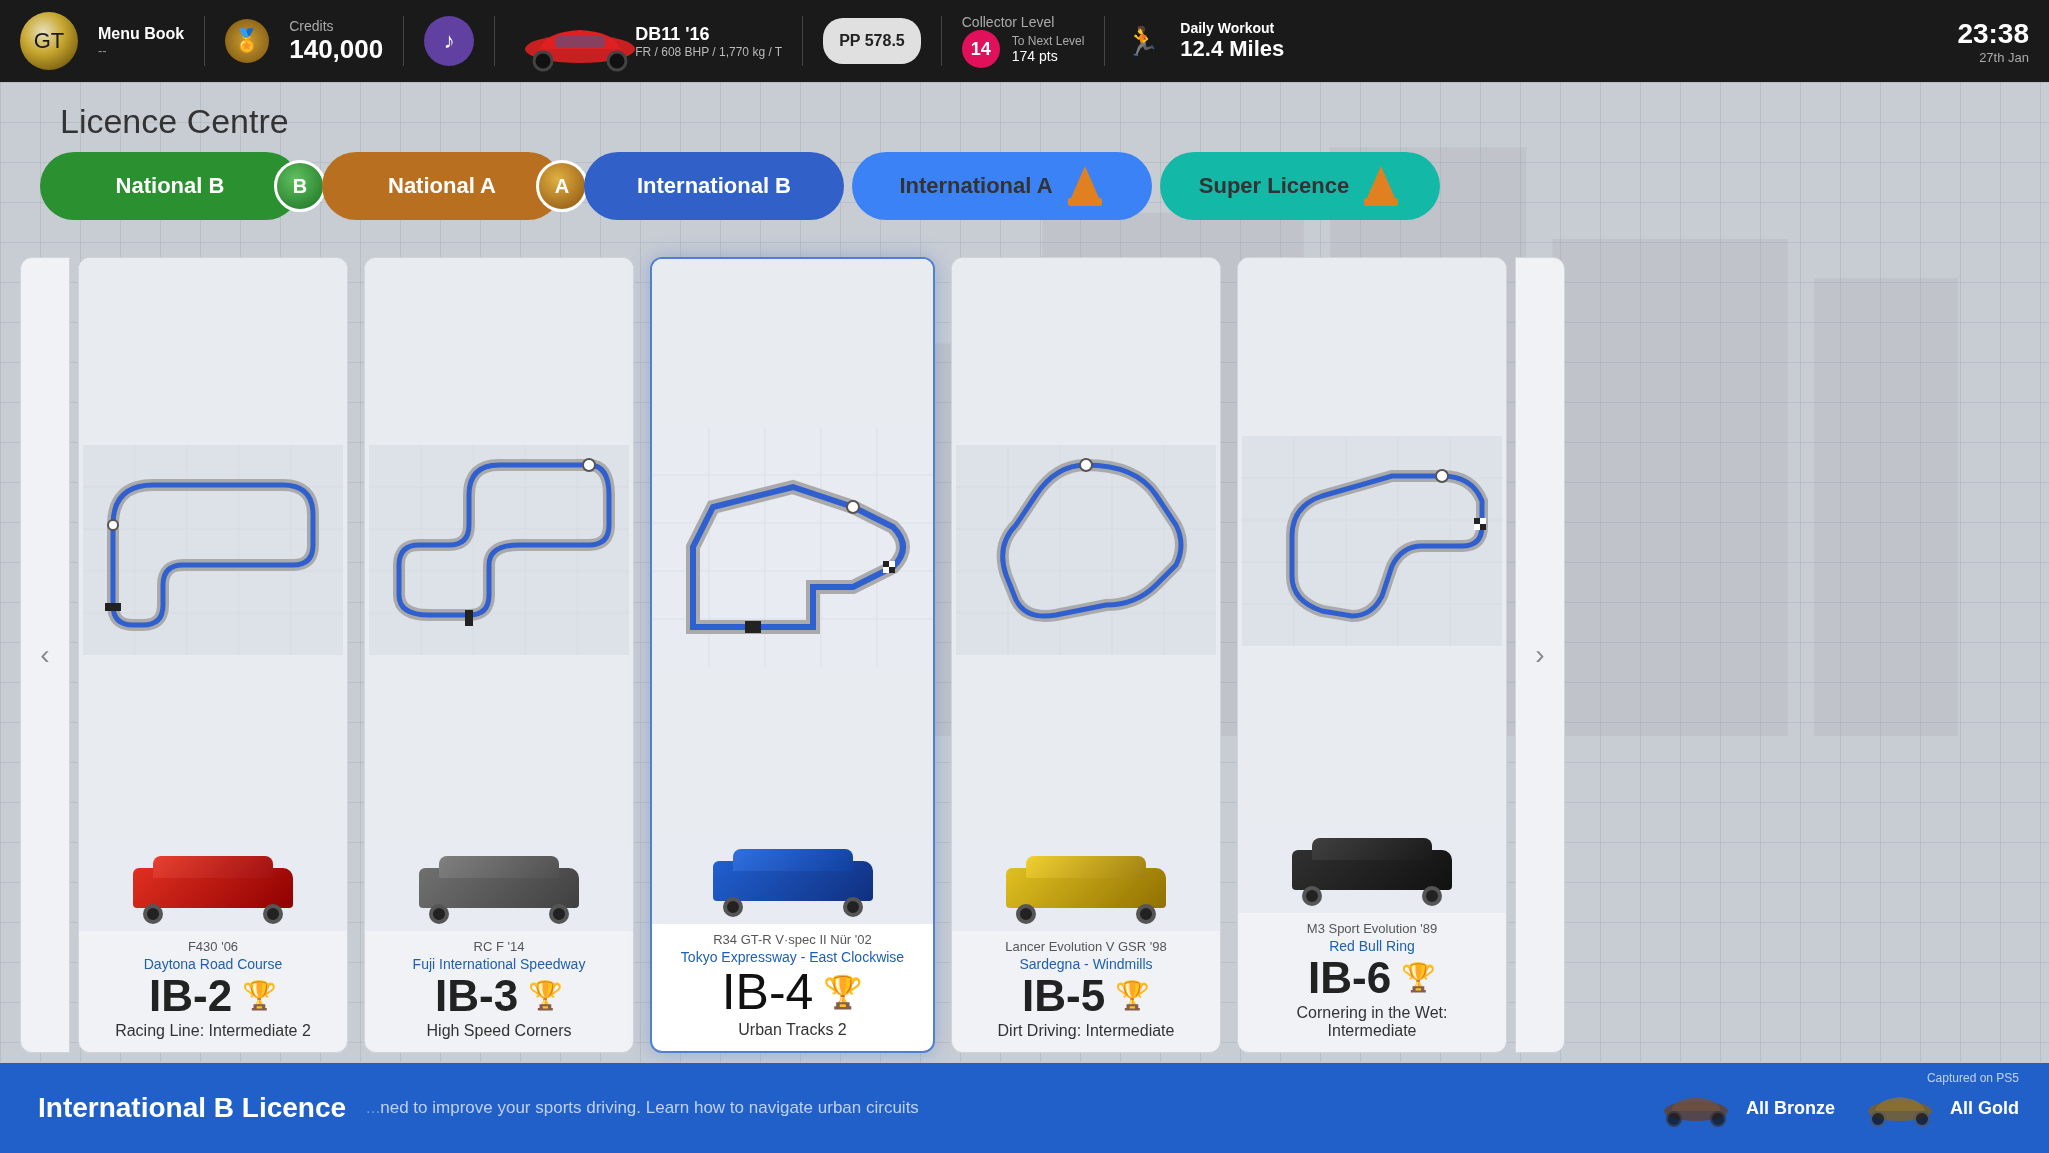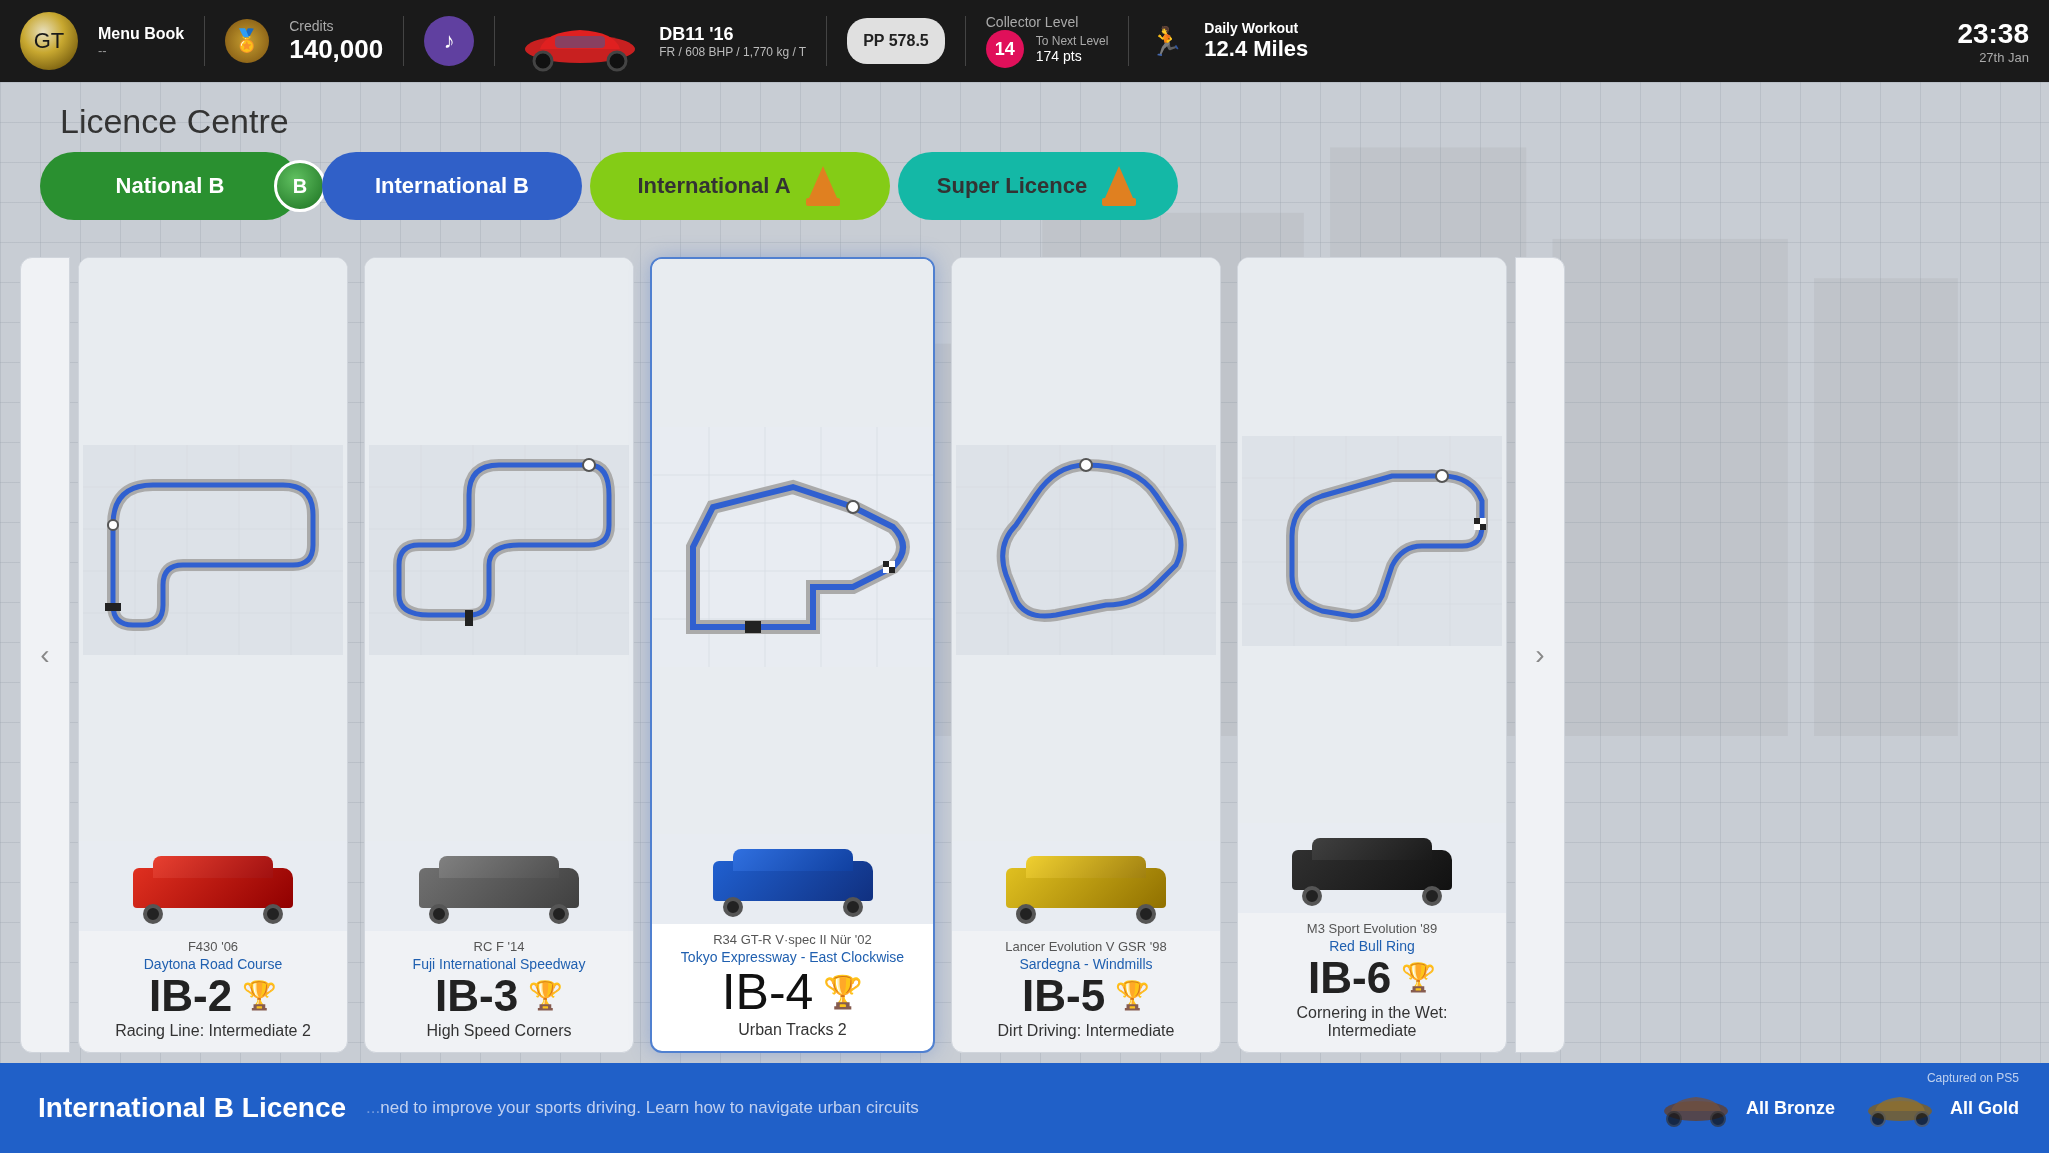--- a/index.html
+++ b/index.html
@@ -81,21 +81,21 @@
       display: flex;
       align-items: center;
       justify-content: center;
       font-size: 22px;
       color: white;
       flex-shrink: 0;
     }
     .car-section {
       display: flex;
       align-items: center;
-      gap: 24px;
+      gap: 0;
       flex-shrink: 0;
     }
     .car-image-placeholder {
       width: 120px;
       height: 55px;
       position: relative;
       flex-shrink: 0;
     }
     .car-info {
       display: flex;
@@ -226,21 +226,21 @@
       width: 240px;
       justify-content: center;
     }
     .tab-international-b {
       background: #3060c8;
       color: white;
       width: 260px;
       justify-content: center;
     }
     .tab-international-a {
-      background: #84cc16;
+      background: #3b82f6;
       color: #333;
       width: 300px;
       justify-content: center;
     }
     .tab-super {
       background: #14b8a6;
       color: #333;
       width: 280px;
       justify-content: center;
     }
@@ -561,20 +561,24 @@
 
   <div class="licence-title">Licence Centre</div>
 
   <div class="licence-tabs">
 
     <div class="tab tab-national-b" style="position:relative;margin-right:14px;">
       <span>National B</span>
       <div class="tab-medal medal-b">B</div>
     </div>
 
+    <div class="tab tab-national-a" style="position:relative;margin-right:14px;">
+      <span>National A</span>
+      <div class="tab-medal medal-a">A</div>
+    </div>
 
     <div class="tab tab-international-b">
       <span>International B</span>
     </div>
 
     <div class="tab tab-international-a">
       <span>International A</span>
       <div class="tab-cone">
         <div class="cone-shape"></div>
         <div class="cone-base"></div>

